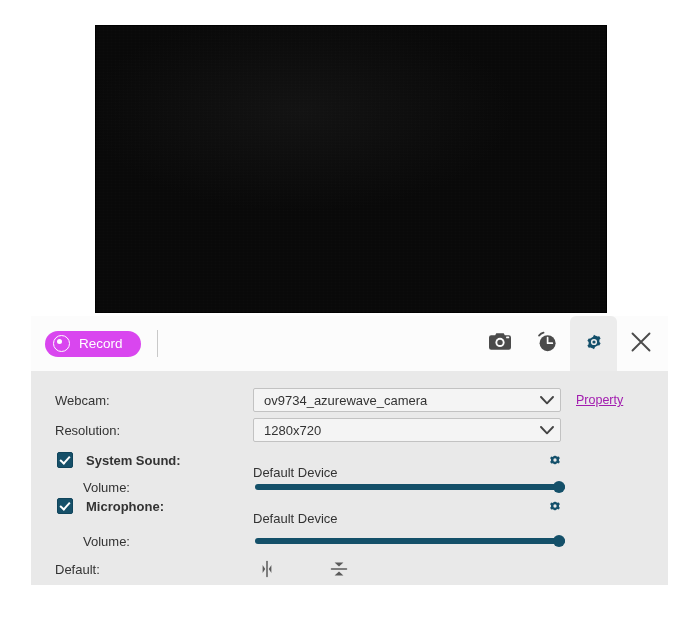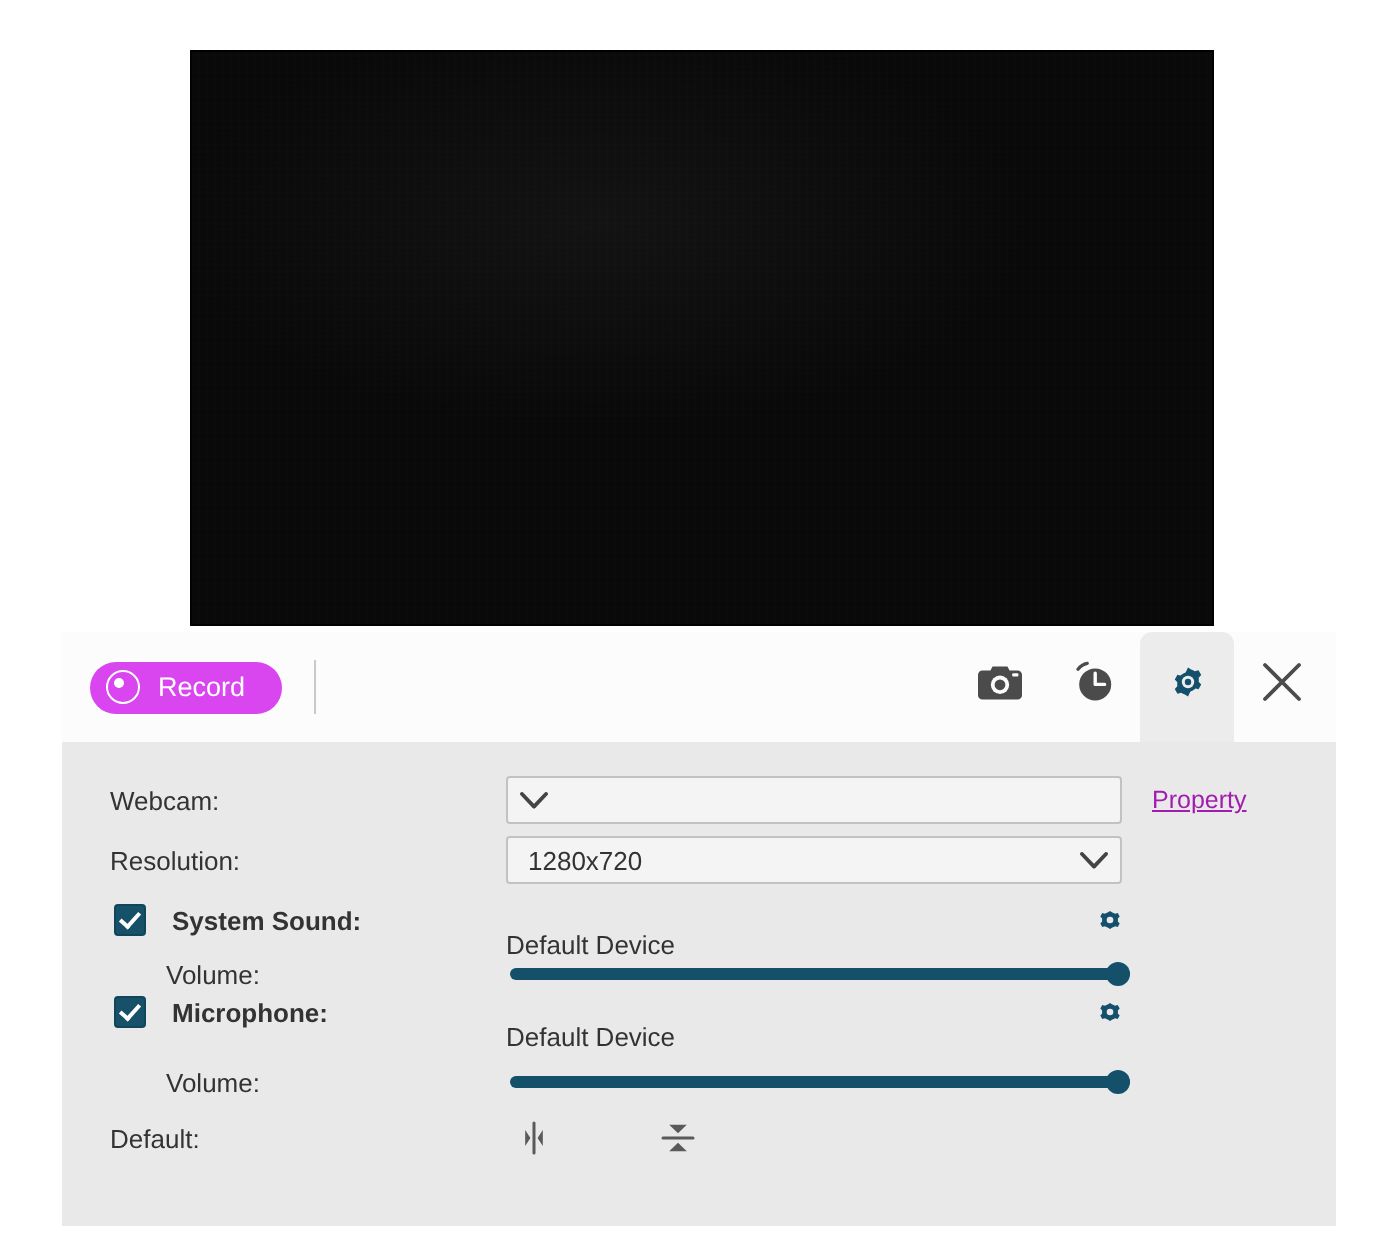--- a/index.html
+++ b/index.html
@@ -106,21 +106,21 @@
     padding: 0;
   }
   .tool-btn.active {
     background: #ececec;
     border-radius: 6px 6px 0 0;
   }
 
   
   #settings-body {
     position: relative;
-    height: 242px;
+    height: 214px;
     background: #e9e9e9;
     font-size: 13px;
     color: #333;
   }
   .row {
     position: absolute;
     left: 0;
     width: 100%;
     height: 26px;
     display: flex;
@@ -302,20 +302,21 @@
         </svg>
       </span>
     </div>
   </div>
 
   <div id="settings-body">
 
     <div class="row" style="top:16px;">
       <span class="row-label">Webcam:</span>
       <div class="select">
+        <span class="select-value">ov9734_azurewave_camera</span>
         <span class="select-arrow">
           <svg width="14" height="9" viewBox="0 0 14 9">
               <path d="M1 1 L7 7.3 L13 1" stroke="#444" stroke-width="1.9" fill="none" stroke-linecap="round" stroke-linejoin="round"></path>
             </svg>
         </span>
       </div>
       <span class="property-link">Property</span>
     </div>
 
     <div class="row" style="top:46px;padding-left:32px;">

